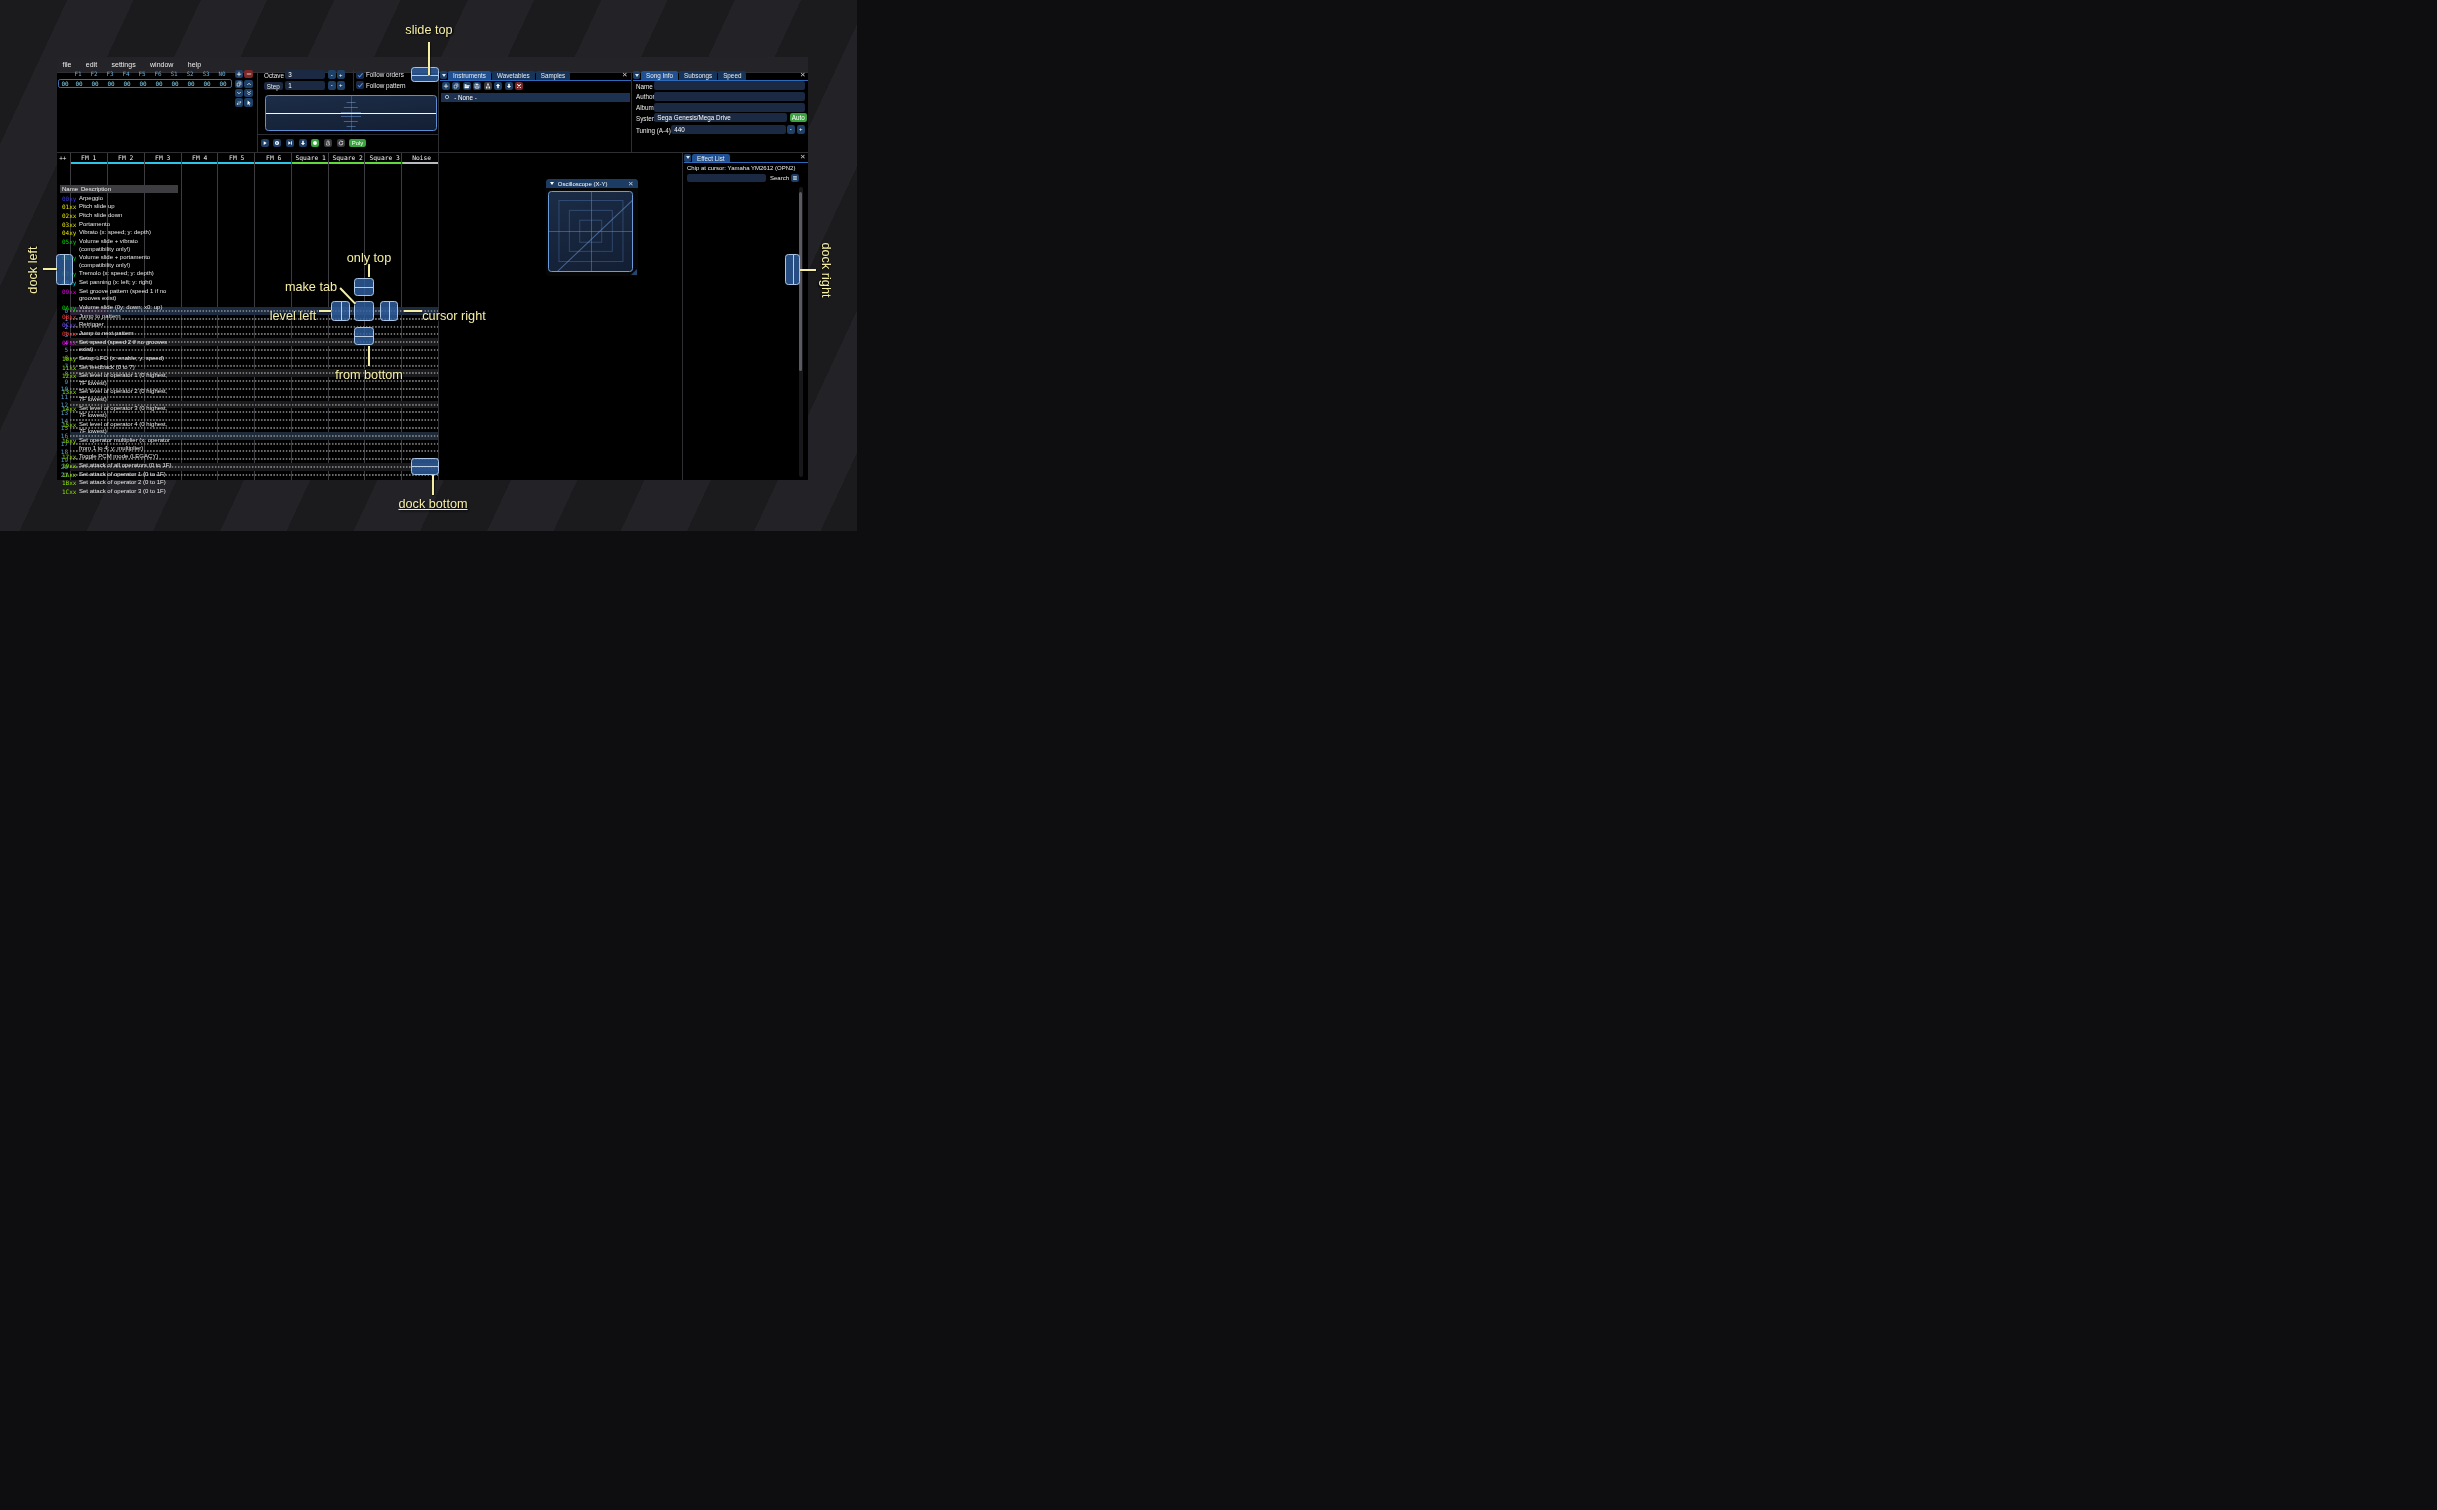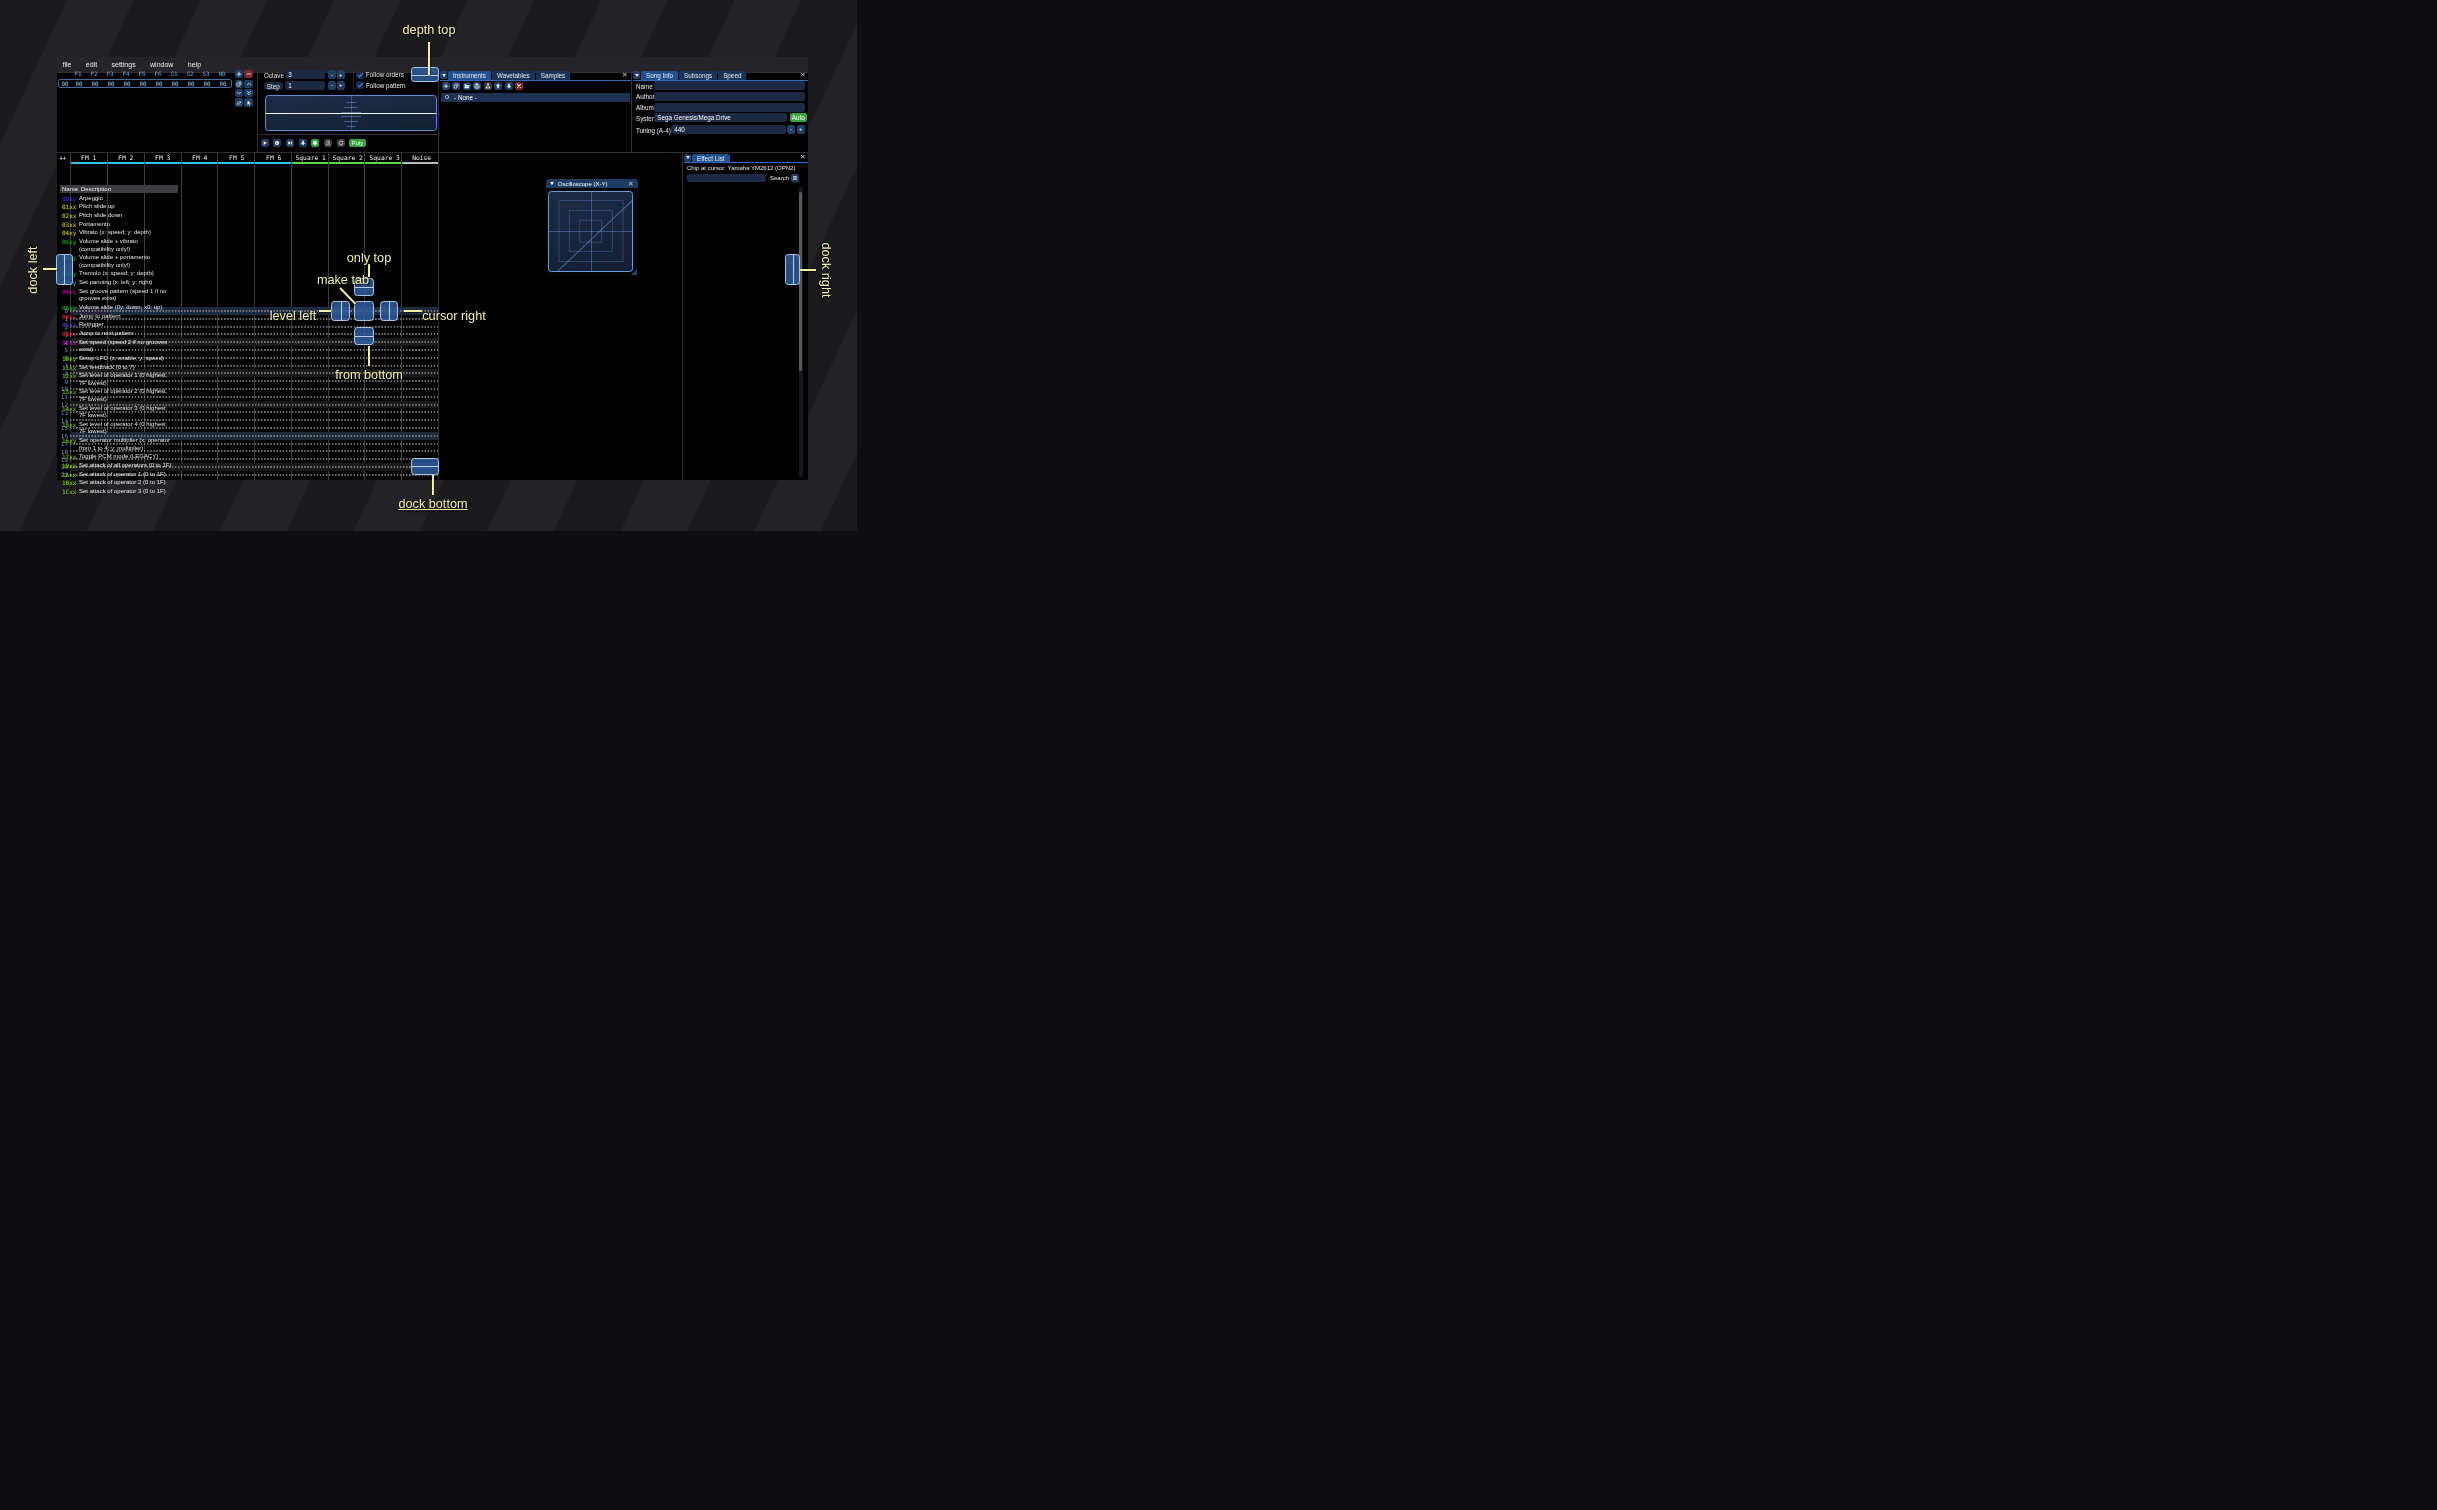--- a/index.html
+++ b/index.html
@@ -862,33 +862,33 @@
       <div class="mid-v"></div>
     </div>
   <div class="dock-handle" style="left:354px;top:301px;width:20px;height:20.4px;"></div>
   <div class="dock-handle" style="left:380px;top:301px;width:18px;height:20.4px;">
       <div class="mid-v"></div>
     </div>
   <div class="dock-handle" style="left:354px;top:327px;width:20px;height:17.7px;">
       <div class="mid-h"></div>
     </div>
 
-  <div class="anno" style="left:429px;top:22.6px;transform:translateX(-50%);">depth top</div>
+  <div class="anno" style="left:429px;top:22.6px;transform:translateX(-50%);">slide top</div>
   <div class="anno-line" style="left:428px;top:42px;width:2.2px;height:33px;"></div>
 
   <div class="anno" style="left:433px;top:497px;transform:translateX(-50%);text-decoration:underline;">dock bottom</div>
   <div class="anno-line" style="left:432px;top:475px;width:2.2px;height:20.4px;"></div>
 
   <div class="anno" style="left:33px;top:270px;transform:translate(-50%,-50%) rotate(-90deg);">dock left</div>
   <div class="anno-line" style="left:43px;top:268px;width:14.4px;height:2.2px;"></div>
 
   <div class="anno" style="left:826px;top:270px;transform:translate(-50%,-50%) rotate(90deg);">dock right</div>
   <div class="anno-line" style="left:800px;top:269px;width:15.5px;height:2.2px;"></div>
 
-  <div class="anno" style="left:311px;top:273px;transform:translateX(-50%);margin-left:32px;">make tab</div>
+  <div class="anno" style="left:311px;top:280px;transform:translateX(-50%);">make tab</div>
   <div class="anno-line" style="left:340px;top:287px;width:21.5px;height:2.2px;transform-origin:0 50%;transform:rotate(46deg);"></div>
 
   <div class="anno" style="left:369px;top:251px;transform:translateX(-50%);">only top</div>
   <div class="anno-line" style="left:368px;top:264px;width:2.2px;height:12.7px;"></div>
 
   <div class="anno" style="left:369px;top:368px;transform:translateX(-50%);">from bottom</div>
   <div class="anno-line" style="left:368px;top:346px;width:2.2px;height:20px;"></div>
 
   <div class="anno" style="left:293px;top:309px;transform:translateX(-50%);">level left</div>
   <div class="anno-line" style="left:319px;top:310px;width:11.6px;height:2.2px;"></div>

